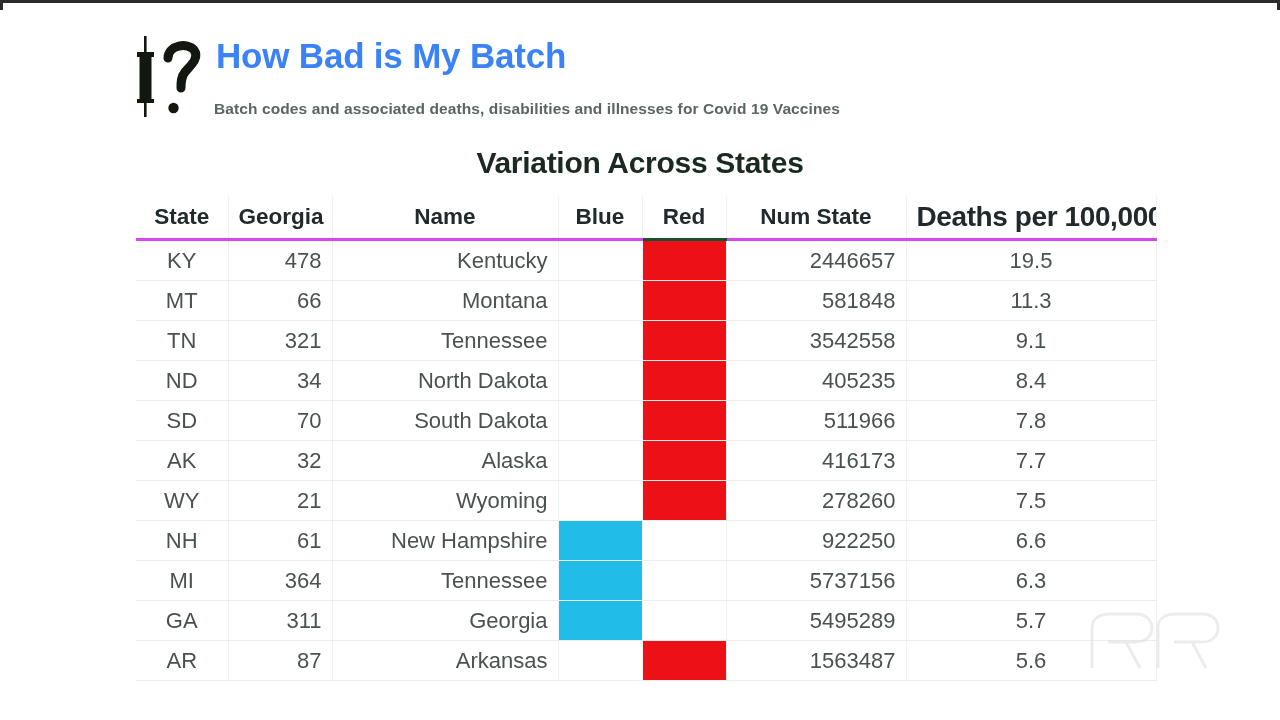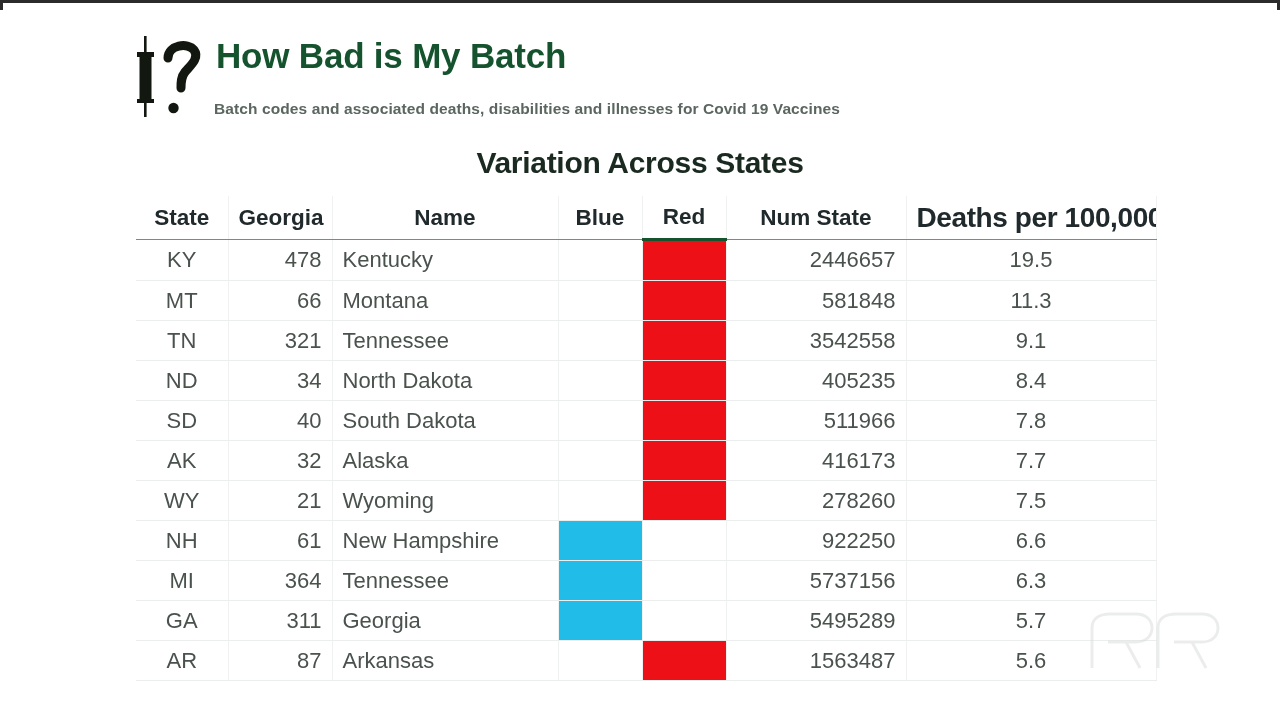--- a/index.html
+++ b/index.html
@@ -55,21 +55,21 @@
     top: 0;
     width: 86px;
     height: 92px;
   }
   .brand-title {
     position: absolute;
     left: 92px;
     top: 4px;
     font-size: 35px;
     font-weight: bold;
-    color: #14532d;
+    color: #3b82f6;
     letter-spacing: -0.2px;
     white-space: nowrap;
     font-family: "Liberation Sans", "DejaVu Sans", sans-serif;
   }
   .brand-sub {
     position: absolute;
     left: 90px;
     top: 68px;
     font-size: 15.5px;
     font-weight: bold;
@@ -121,35 +121,35 @@
     border-right: 1px solid #f0f2f1;
     vertical-align: middle;
     white-space: nowrap;
     overflow: hidden;
   }
   table.grid th {
     font-size: 22.5px;
     font-weight: bold;
     color: #20292c;
     text-align: center;
-    border-bottom: 1px solid #d946ef;
+    border-bottom: 3px solid #d946ef;
     height: 42px;
   }
   table.grid th.th-rate {
     font-size: 28px;
     letter-spacing: -0.4px;
   }
   table.grid th.th-red {
     border-bottom: 3px solid #14532d;
     box-shadow: inset 0 -6px 0 -4px #ffffff;
   }
 
   td.c-state-cell { text-align: center; }
   td.c-deaths-cell { text-align: right; padding-right: 18px; }
-  td.c-name-cell { text-align: left; }
+  td.c-name-cell { text-align: right; }
   td.c-vacc-cell { text-align: right; padding-right: 34px; }
   td.c-rate-cell { text-align: center; padding-right: 58px; }
 
   td.swatch { padding: 0; border-right: 1px solid #f3f5f4; border-bottom: none; }
   td.swatch.sw-blue-on { background: #22bce8; }
   td.swatch.sw-red-on  { background: #ed1016; }
   td.swatch.sw-off     { background: #ffffff; }
 
   
   .watermark {
@@ -245,21 +245,21 @@
             <td class="c-state-cell">ND</td>
             <td class="c-deaths-cell">34</td>
             <td class="c-name-cell">North Dakota</td>
             <td class="swatch sw-off"></td>
             <td class="swatch sw-red-on"></td>
             <td class="c-vacc-cell">405235</td>
             <td class="c-rate-cell">8.4</td>
           </tr>
           <tr>
             <td class="c-state-cell">SD</td>
-            <td class="c-deaths-cell">40</td>
+            <td class="c-deaths-cell">70</td>
             <td class="c-name-cell">South Dakota</td>
             <td class="swatch sw-off"></td>
             <td class="swatch sw-red-on"></td>
             <td class="c-vacc-cell">511966</td>
             <td class="c-rate-cell">7.8</td>
           </tr>
           <tr>
             <td class="c-state-cell">AK</td>
             <td class="c-deaths-cell">32</td>
             <td class="c-name-cell">Alaska</td>

